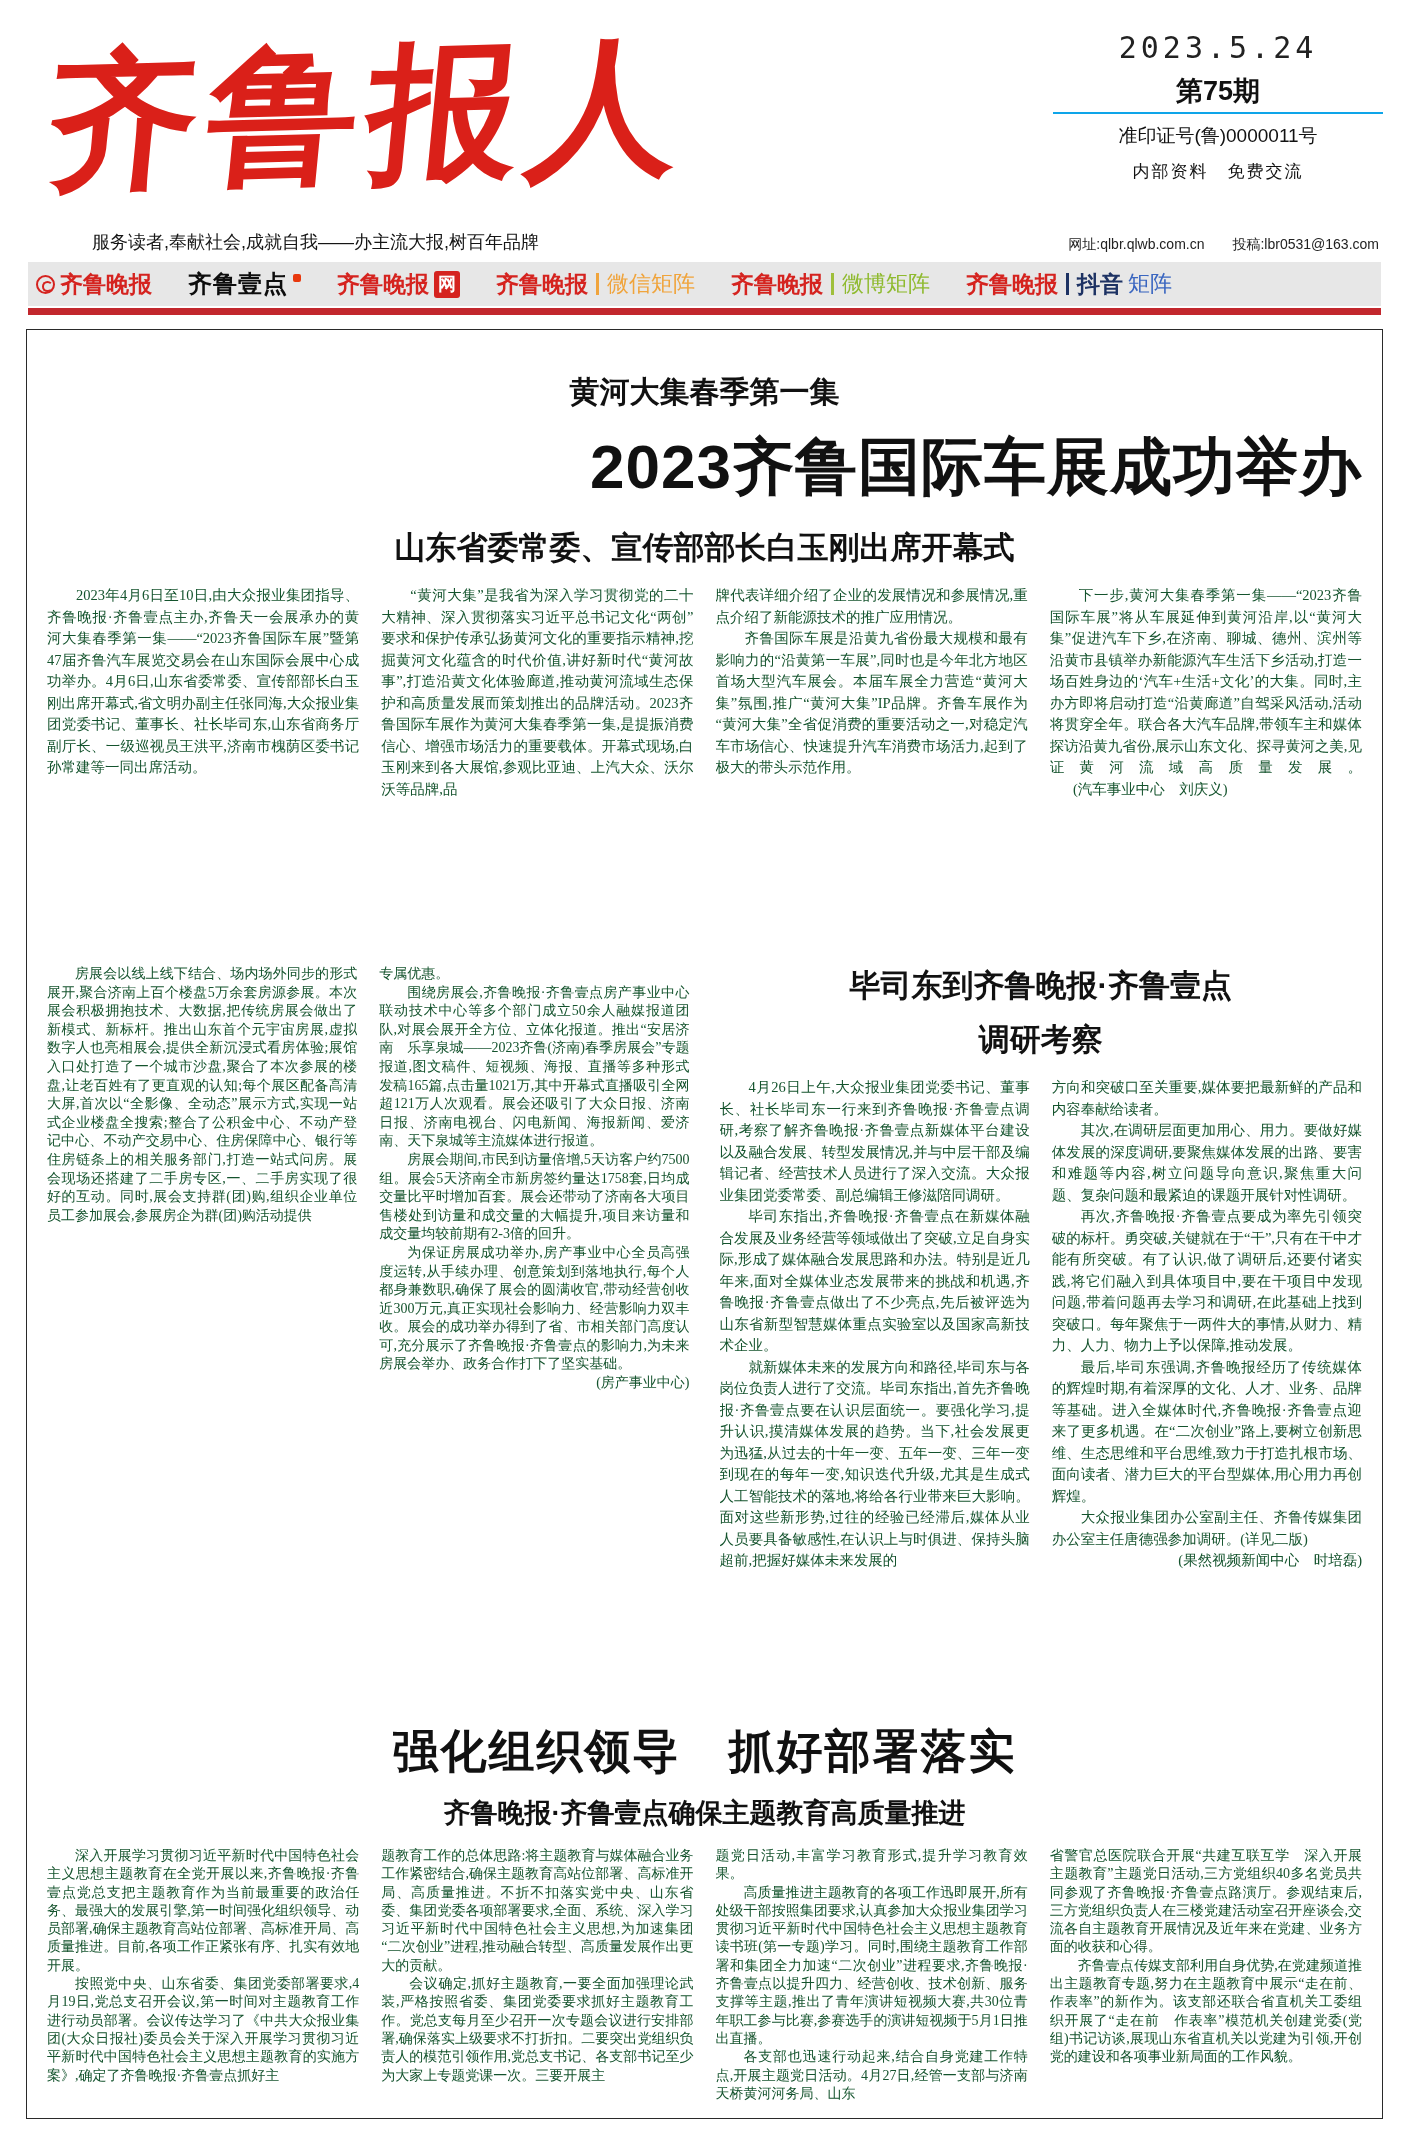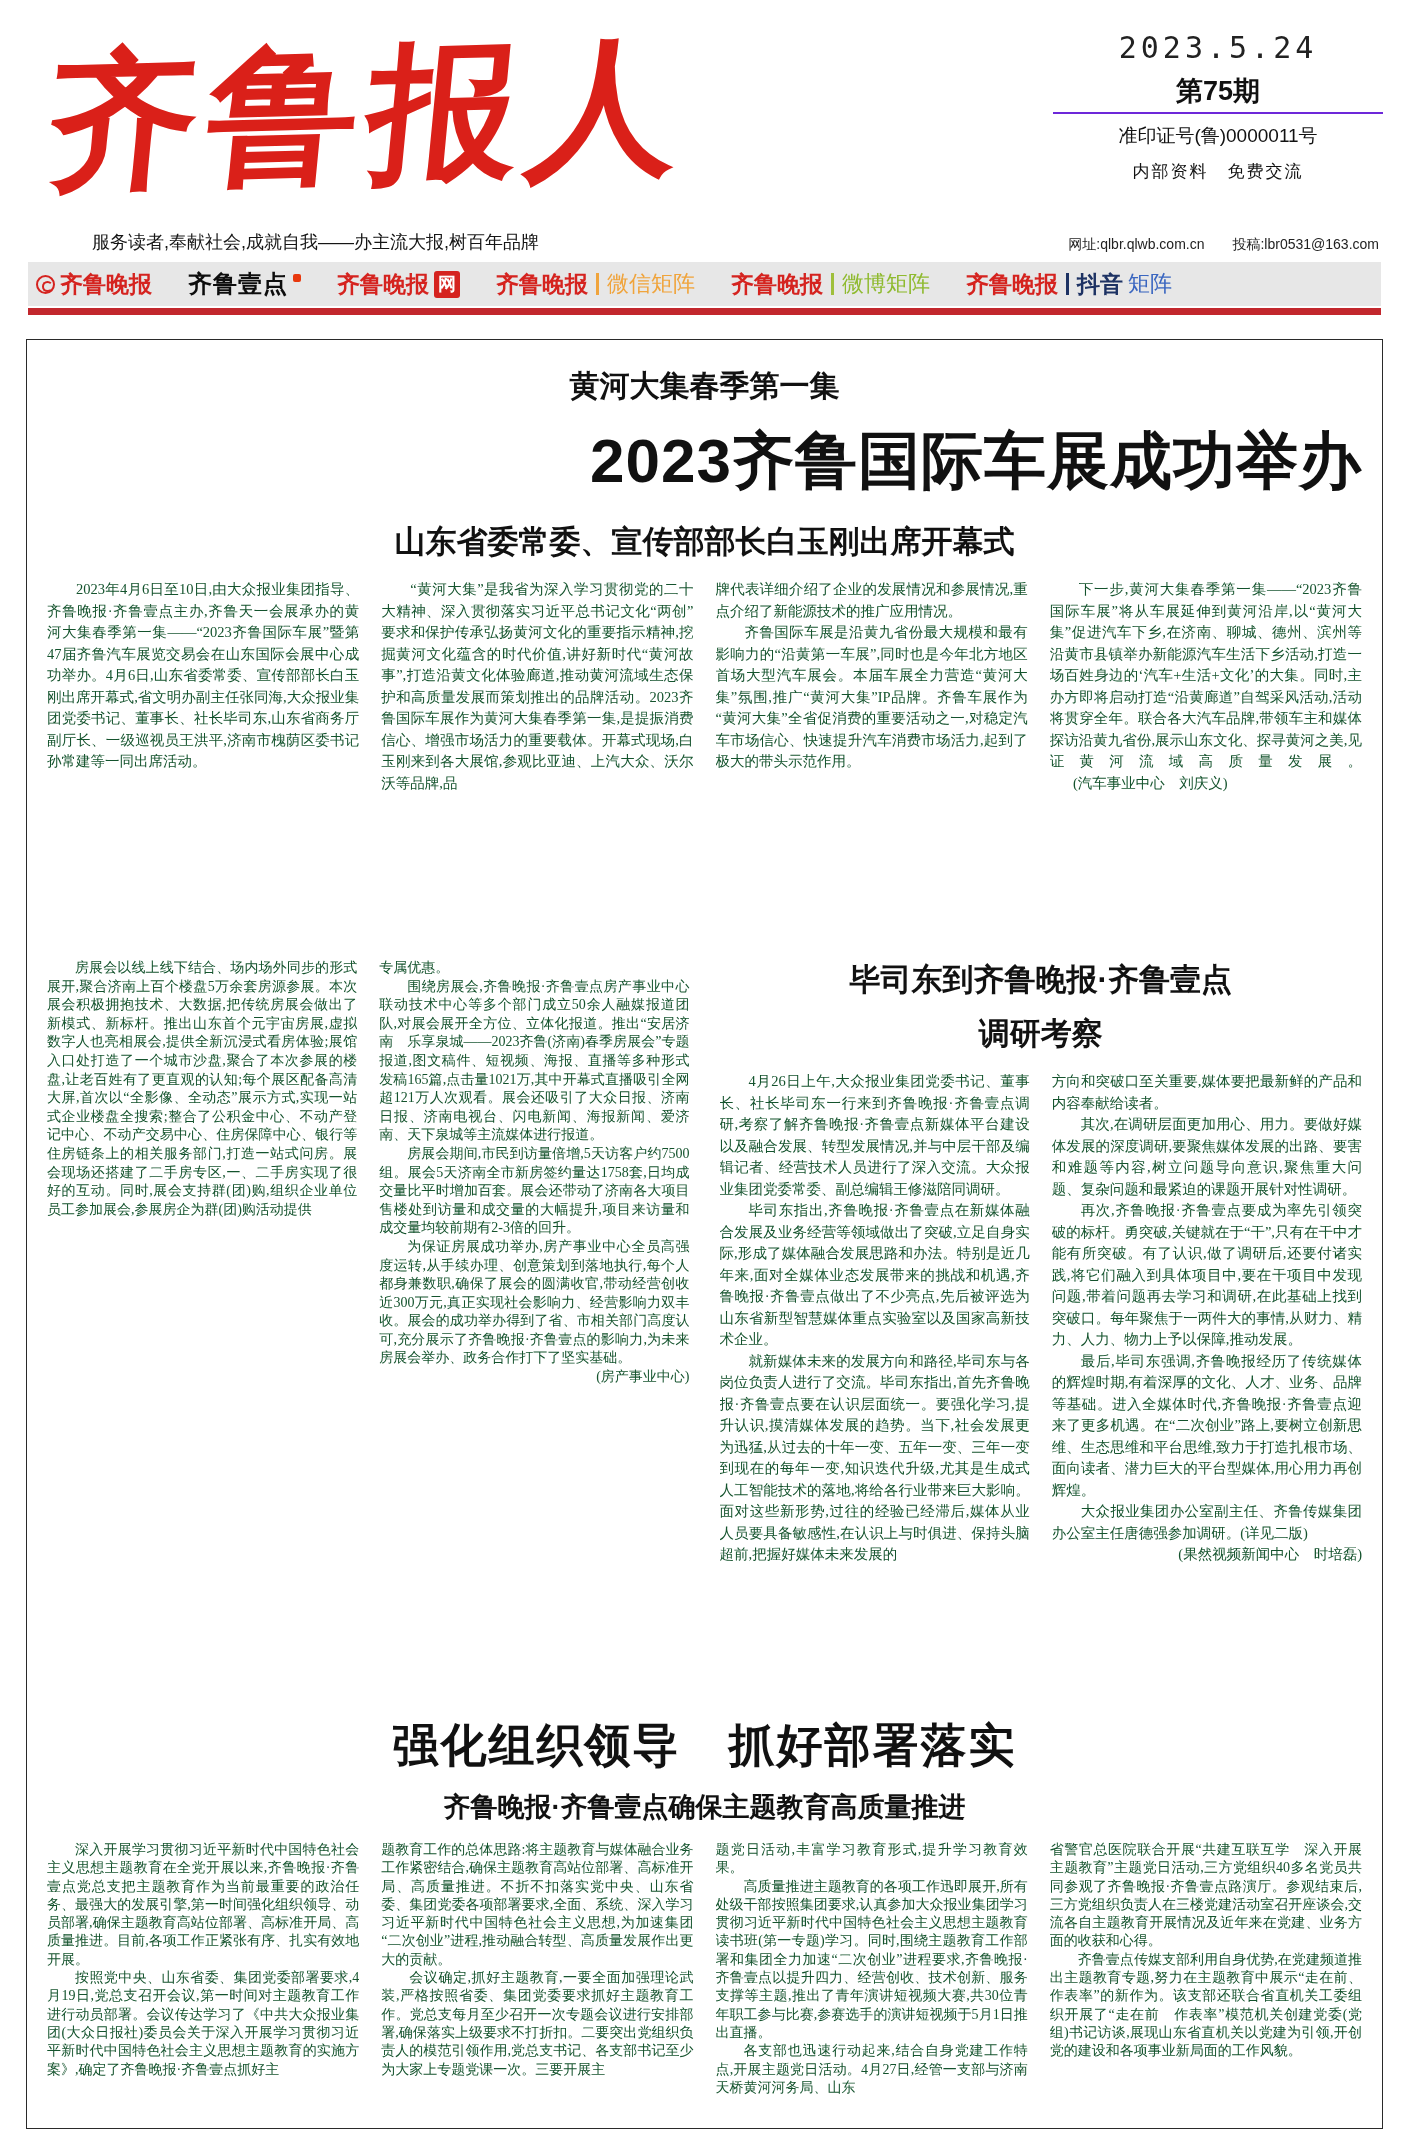--- a/index.html
+++ b/index.html
@@ -5,21 +5,21 @@
   html,body{margin:0;padding:0;background:#ffffff;}
   .page{width:1409px;height:2155px;background:#fff;overflow:hidden;position:relative;
         font-family:"Liberation Serif",serif;color:#111;box-sizing:border-box;}
 
   
   .masthead{display:flex;justify-content:space-between;padding:16px 26px 0 48px;height:226px;box-sizing:border-box;}
   .logo{font-family:"DejaVu Serif",serif;font-weight:bold;color:#da2019;font-size:150px;line-height:195px;
         transform:skewX(-7deg) rotate(-1.5deg);letter-spacing:10px;white-space:nowrap;}
   .mast-right{width:330px;padding-top:14px;text-align:center;font-family:"Liberation Sans",sans-serif;}
   .date{font-family:"DejaVu Sans Mono",monospace;font-size:30px;letter-spacing:4px;color:#222;font-weight:300;}
-  .issue-wrap{border-bottom:2px solid #6d28d9;padding:8px 0 3px;}
+  .issue-wrap{border-bottom:2px solid #0ea5e9;padding:8px 0 3px;}
   .issue{font-size:27px;font-weight:bold;}
   .license{font-size:19px;margin-top:9px;}
   .note{font-size:17px;margin-top:11px;letter-spacing:2px;}
 
   
   .slogan-row{display:flex;justify-content:space-between;align-items:flex-end;padding:4px 30px 8px 92px;
               font-family:"Liberation Sans",sans-serif;}
   .slogan{font-size:18px;color:#151515;}
   .contact{font-size:14px;display:flex;gap:28px;color:#222;}
 
@@ -36,21 +36,21 @@
             font-family:"Liberation Sans",sans-serif;}
   .sep{width:3px;height:22px;margin:0 3px;}
   .sep-orange{background:#f0a43c;} .sep-green{background:#9fbf3b;} .sep-navy{background:#1d3263;}
   .matrix{font-size:22px;font-family:"Liberation Sans",sans-serif;white-space:nowrap;}
   .orange{color:#f0a43c;} .green{color:#8fba2f;} .blue{color:#3a66c0;}
   .douyin{color:#1d3263;font-weight:900;font-size:23px;font-family:"Liberation Sans",sans-serif;}
 
   .redbar{height:7px;background:#c2272d;margin:2px 28px 0;}
 
   
-  .sheet{margin:24px 26px 0;border:1px solid #2a2a2a;padding:14px 20px 16px;height:1790px;box-sizing:border-box;}
+  .sheet{margin:14px 26px 0;border:1px solid #2a2a2a;padding:30px 20px 16px;height:1790px;box-sizing:border-box;}
 
   .kicker{text-align:center;font-size:30px;font-weight:bold;font-family:"Liberation Sans",sans-serif;margin-top:12px;}
   .a1h{text-align:right;font-size:62px;font-weight:900;font-family:"Liberation Sans",sans-serif;margin:12px 0 0;letter-spacing:1px;}
   .a1s{text-align:center;font-size:31px;font-weight:bold;font-family:"Liberation Sans",sans-serif;margin:18px 0 0;}
 
   .cols{display:flex;gap:22px;margin-top:16px;}
   .col{flex:1;overflow:hidden;}
   .cols p{margin:0;text-align:justify;font-size:14.5px;color:#14532d;}
   .ind{text-indent:2em;}
   .cont{text-indent:0;}

